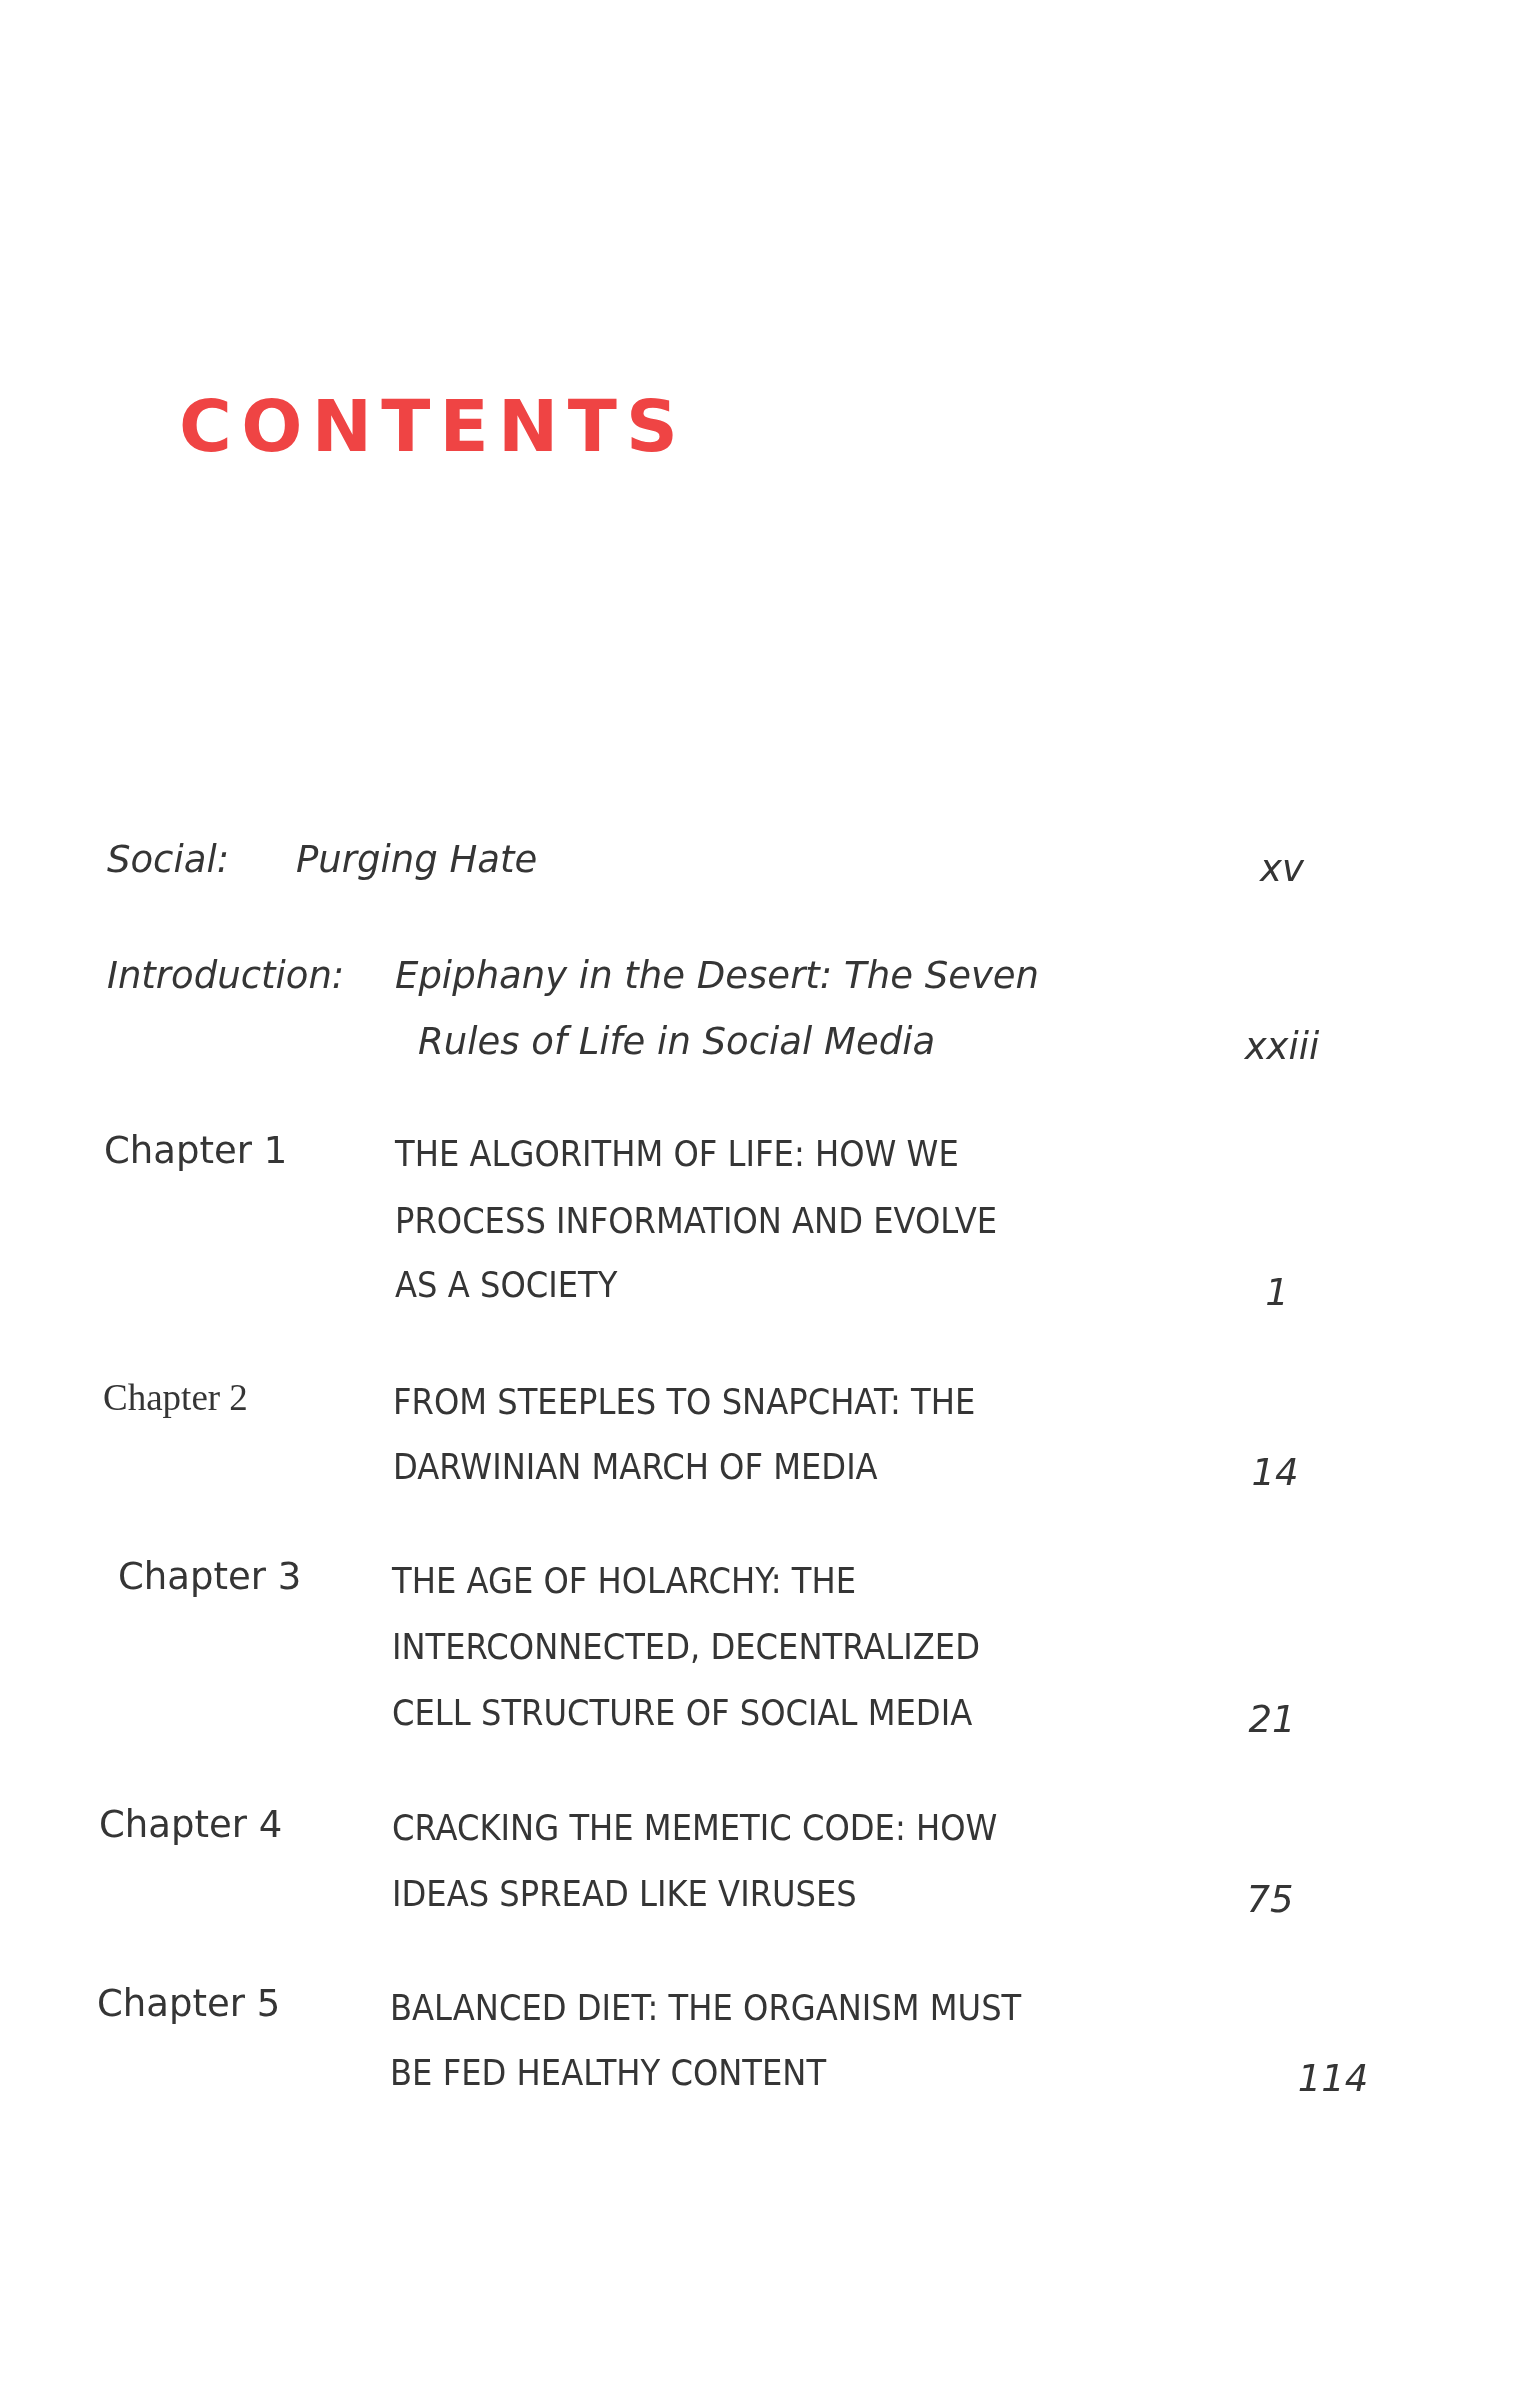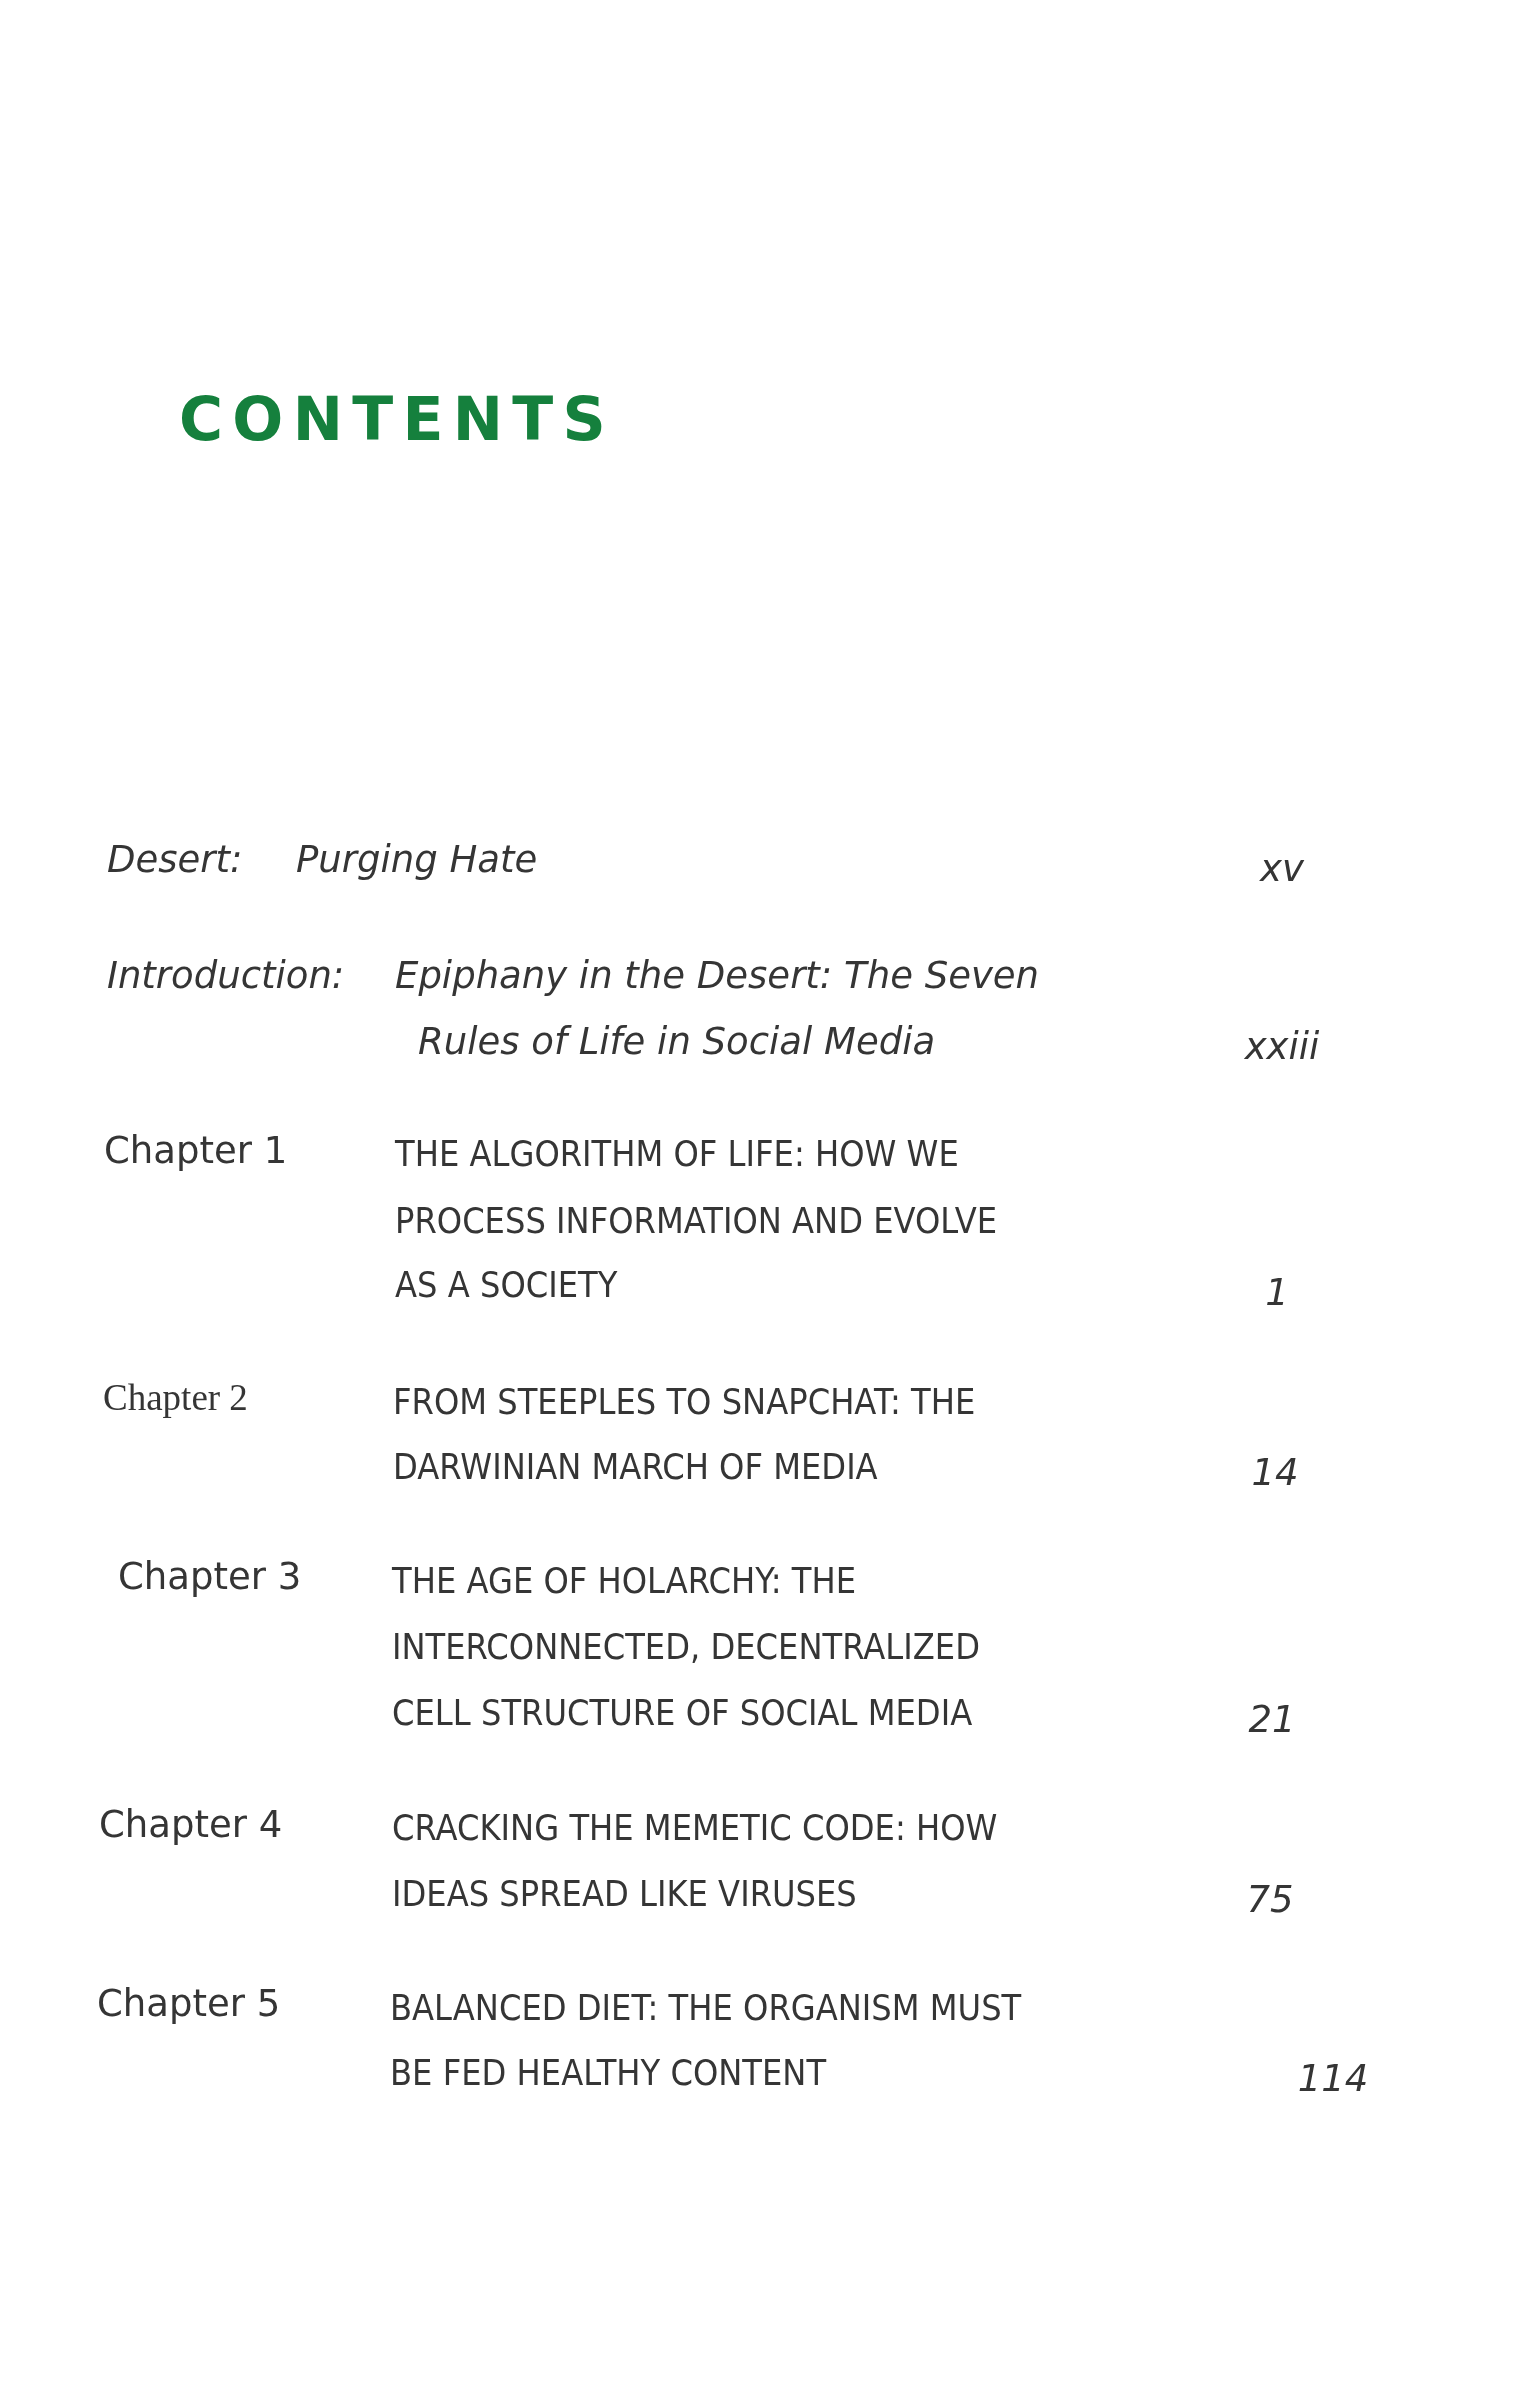--- a/index.html
+++ b/index.html
@@ -8,24 +8,24 @@
     background: #ffffff;
     position: relative;
     overflow: hidden;
     font-family: "DejaVu Sans", "Liberation Sans", sans-serif;
     color: #333333;
   }
   .page { position: absolute; inset: 0; }
   .heading {
     position: absolute;
     left: 179px; top: 384px;
-    font-size: 60px;
+    font-size: 72px;
     font-weight: bold;
     letter-spacing: 9.3px;
-    color: #15803d;
+    color: #ef4444;
     font-family: "DejaVu Sans", sans-serif;
   }
   .entry { position: absolute; left: 0; width: 1538px; }
   .line {
     position: absolute;
     white-space: nowrap;
     font-size: 37px;
     line-height: 45px;
     color: #353535;
   }
@@ -48,21 +48,21 @@
   }
 </style>
 </head>
 <body>
 
 <div class="page">
 
   <div class="heading">CONTENTS</div>
 
   <div class="entry">
-    <span class="line italic" style="left:107px; top:837px;">Desert:</span>
+    <span class="line italic" style="left:107px; top:837px;">Social:</span>
     <span class="line italic" style="left:296px; top:837px;">Purging Hate</span>
     <span class="pagenum" style="left:1189px; top:846px;">xv</span>
   </div>
 
   <div class="entry">
     <span class="line italic" style="left:107px; top:953px;">Introduction:</span>
     <span class="line italic" style="left:395px; top:953px;">Epiphany in the Desert: The Seven</span>
     <span class="line italic" style="left:395px; top:1019px;margin-left:23px;">Rules of Life in Social Media</span>
     <span class="pagenum" style="left:1189px; top:1024px;">xxiii</span>
   </div>

